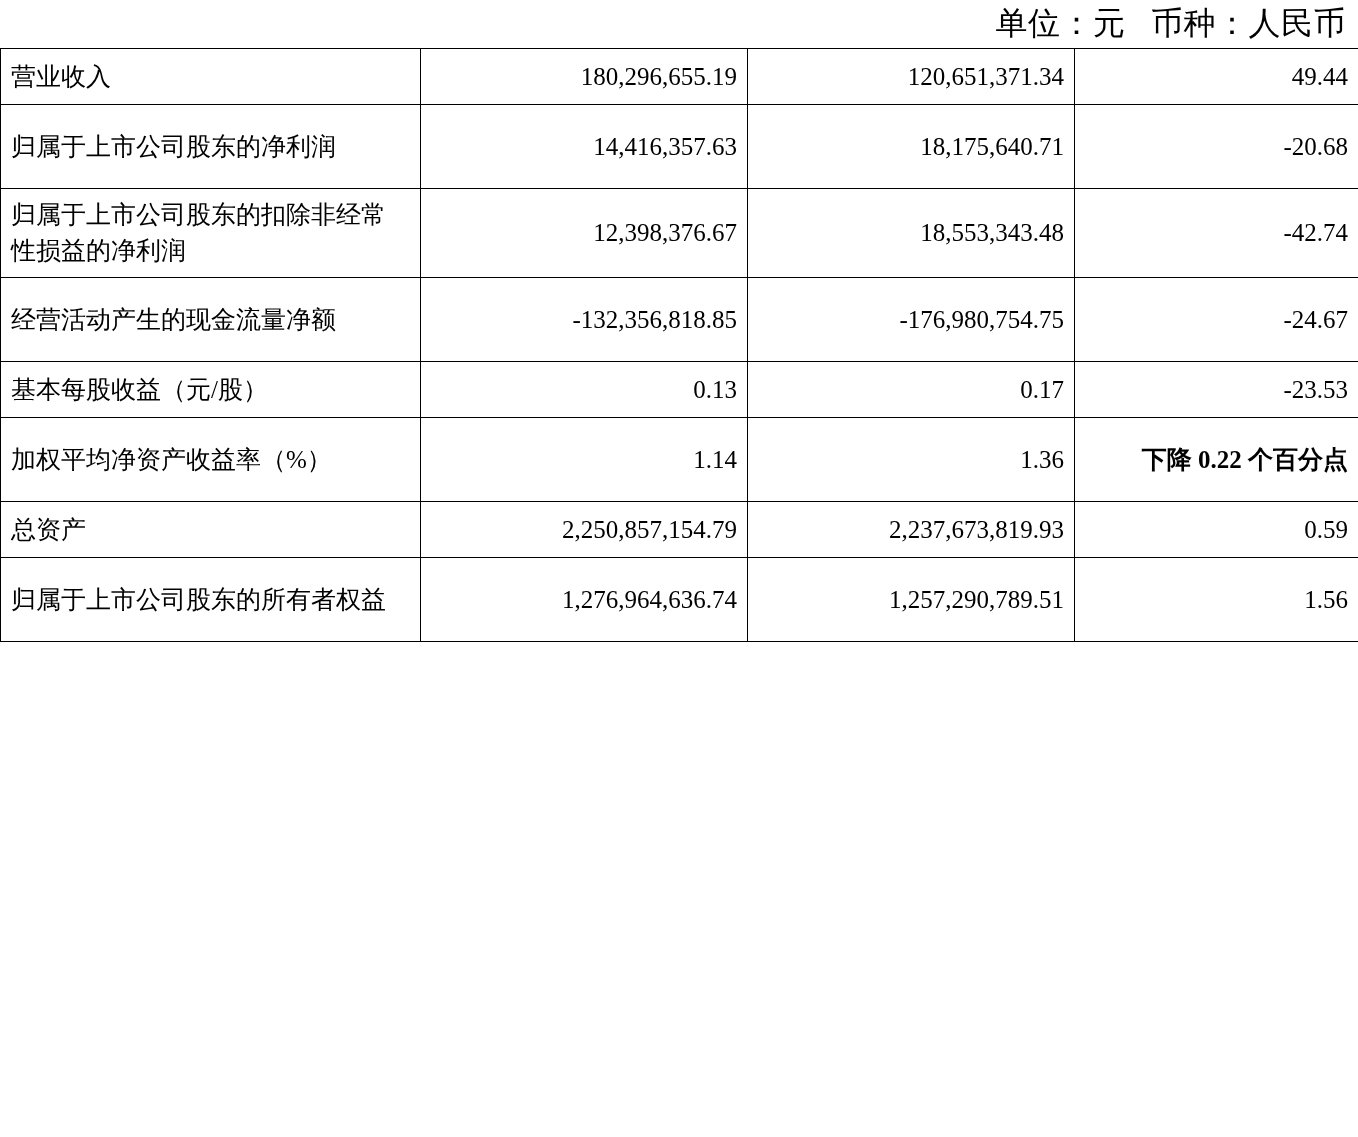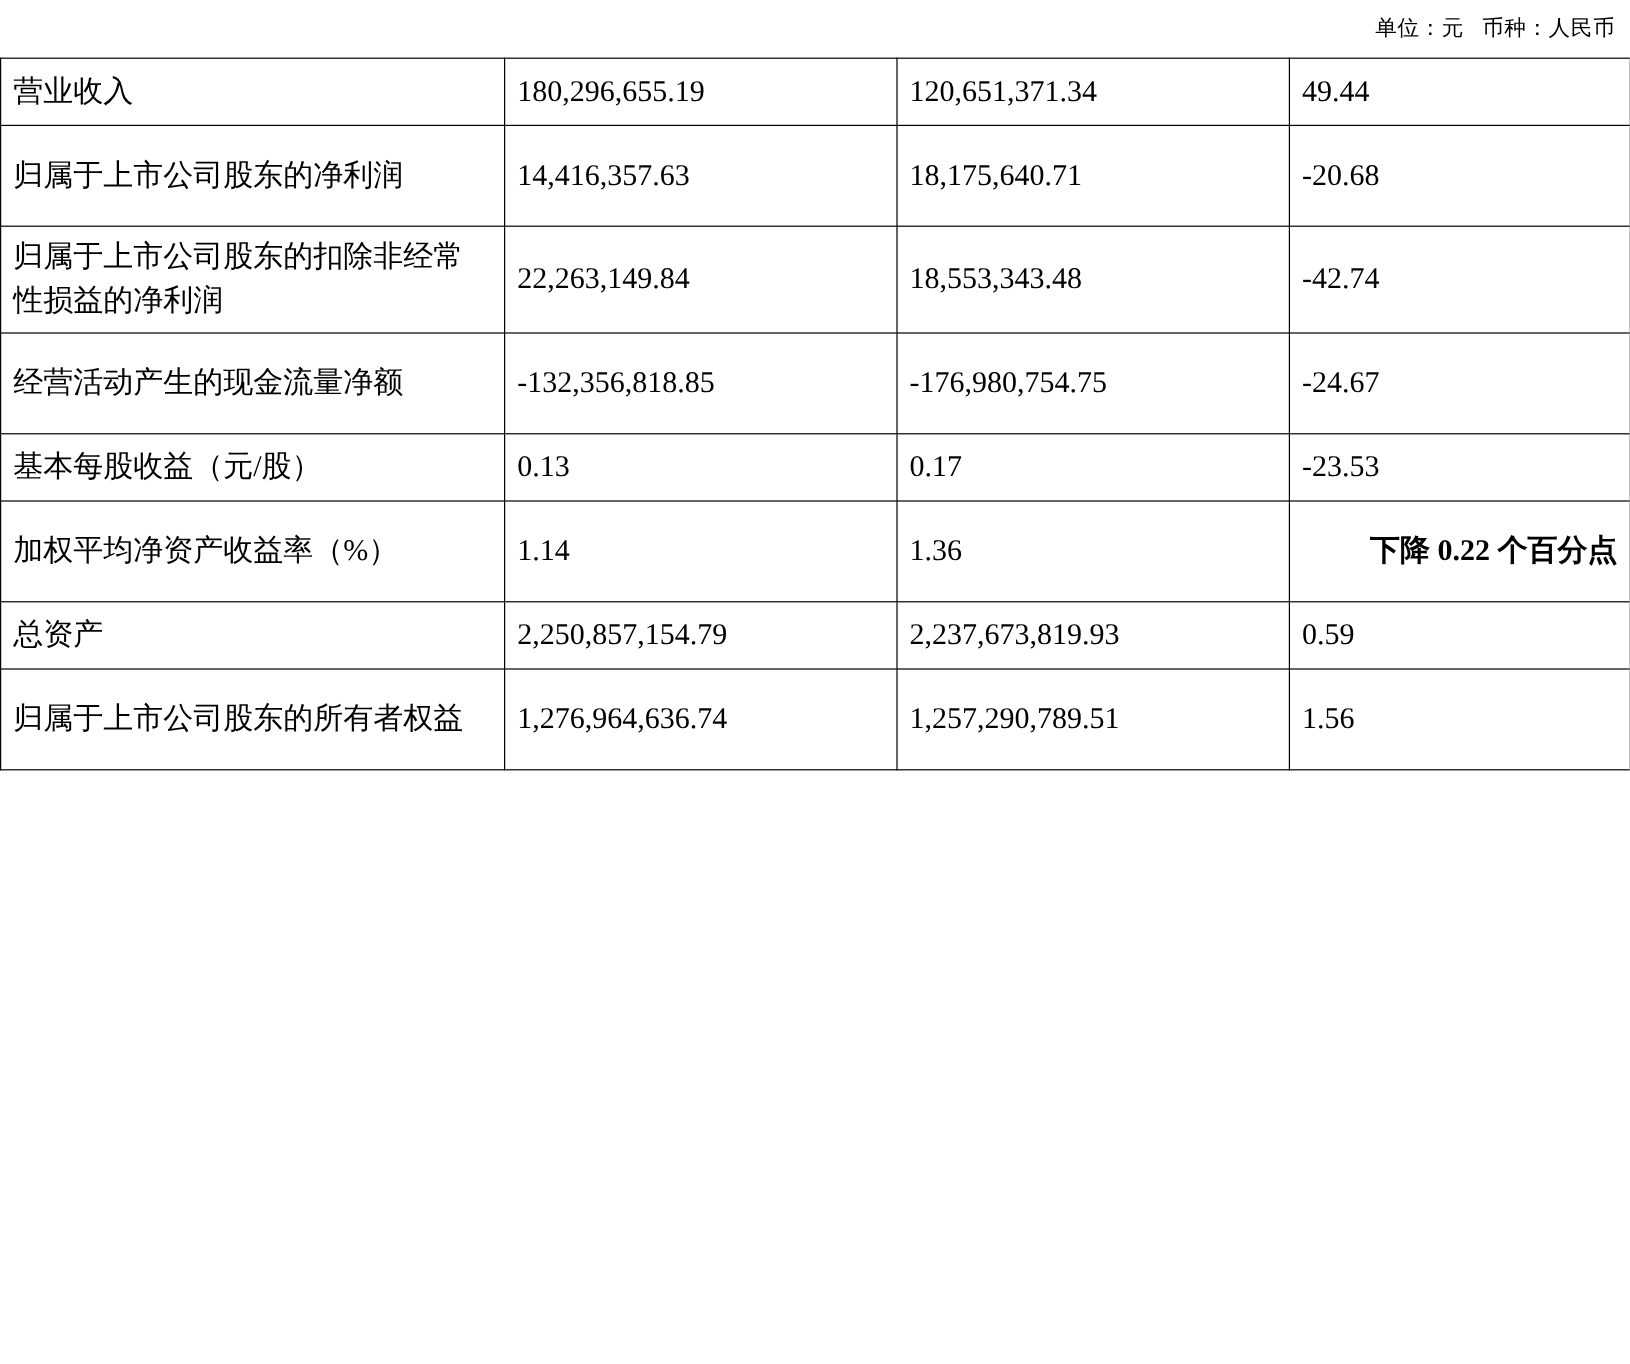--- a/index.html
+++ b/index.html
@@ -15,21 +15,21 @@
     overflow: hidden;
   }
   .page {
     position: relative;
     width: 1358px;
     height: 1137px;
     box-sizing: border-box;
   }
   .unit-line {
     text-align: right;
-    font-size: 18px;
+    font-size: 32px;
     line-height: 30px;
     padding: 8px 12px 10px 0;
     letter-spacing: 0.5px;
     white-space: pre;
   }
   table.fin {
     border-collapse: collapse;
     width: 1358px;
     table-layout: fixed;
     font-size: 25px;
@@ -43,21 +43,21 @@
   }
   col.c0 { width: 420px; }
   col.c1 { width: 327px; }
   col.c2 { width: 327px; }
   col.c3 { width: 284px; }
 
   .hdr-center {
     text-align: center;
   }
   .num {
-    text-align: left;
+    text-align: right;
     padding-right: 14px;
   }
   .label {
     text-align: left;
     padding-left: 14px;
   }
   .right-wrap {
     text-align: right;
     padding-right: 12px;
     font-weight: bold;
@@ -94,21 +94,21 @@
 
       <tr class="row-h-2">
         <td class="label">归属于上市公司股东的净利润</td>
         <td class="num">14,416,357.63</td>
         <td class="num">18,175,640.71</td>
         <td class="num">-20.68</td>
       </tr>
 
       <tr class="row-h-2">
         <td class="label">归属于上市公司股东的扣除非经常性损益的净利润</td>
-        <td class="num">22,263,149.84</td>
+        <td class="num">12,398,376.67</td>
         <td class="num">18,553,343.48</td>
         <td class="num">-42.74</td>
       </tr>
 
       <tr class="row-h-2">
         <td class="label">经营活动产生的现金流量净额</td>
         <td class="num">-132,356,818.85</td>
         <td class="num">-176,980,754.75</td>
         <td class="num">-24.67</td>
       </tr>

